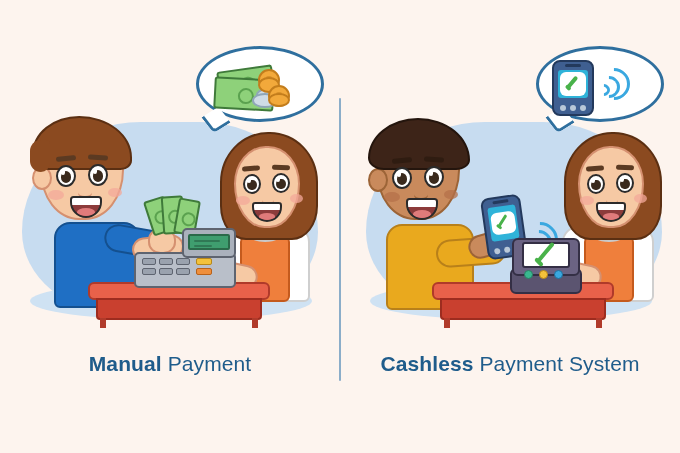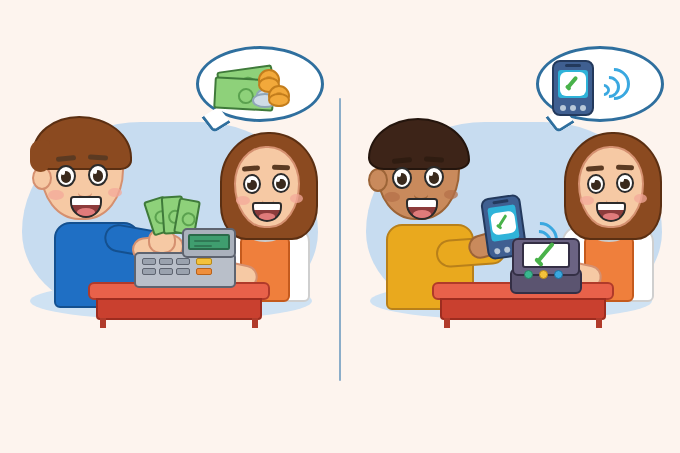--- a/index.html
+++ b/index.html
@@ -240,20 +240,23 @@
       <div class="key" style="left:142px;top:258px;width:14px;height:7px;"></div>
       <div class="key" style="left:159px;top:258px;width:14px;height:7px;"></div>
       <div class="key" style="left:176px;top:258px;width:14px;height:7px;"></div>
       <div class="key" style="left:142px;top:268px;width:14px;height:7px;"></div>
       <div class="key" style="left:159px;top:268px;width:14px;height:7px;"></div>
       <div class="key" style="left:176px;top:268px;width:14px;height:7px;"></div>
       <div class="key y" style="left:196px;top:258px;width:16px;height:7px;"></div>
       <div class="key o" style="left:196px;top:268px;width:16px;height:7px;"></div>
     </div>
 
+    <div class="caption">
+      <span class="b">Manual</span><span class="n"> Payment</span>
+    </div>
   </div>
 
   <div class="divider"></div>
 
   <div class="panel right">
 
     <div class="blob r"></div>
     <div class="blob-floor"></div>
 
     <div>
@@ -365,15 +368,18 @@
       <div class="pos-body" style="left:170px;top:268px;width:72px;height:26px;"></div>
       <div class="pos-top" style="left:172px;top:238px;width:68px;height:38px;"></div>
       <div class="pos-screen" style="left:182px;top:242px;width:48px;height:26px;">
         <span class="tick" style="left:8px;top:4px;width:30px;height:18px;"></span>
       </div>
       <div class="pos-btn" style="left:184px;top:270px;width:9px;height:9px;background:#39b88f;border:1px solid #2a7f63;"></div>
       <div class="pos-btn" style="left:199px;top:270px;width:9px;height:9px;background:#f3c23b;border:1px solid #b8881a;"></div>
       <div class="pos-btn" style="left:214px;top:270px;width:9px;height:9px;background:#3aa8e0;border:1px solid #1f6f9c;"></div>
     </div>
 
+    <div class="caption">
+      <span class="b">Cashless</span><span class="n"> Payment System</span>
+    </div>
   </div>
 
 </div>
 
 </body></html>

